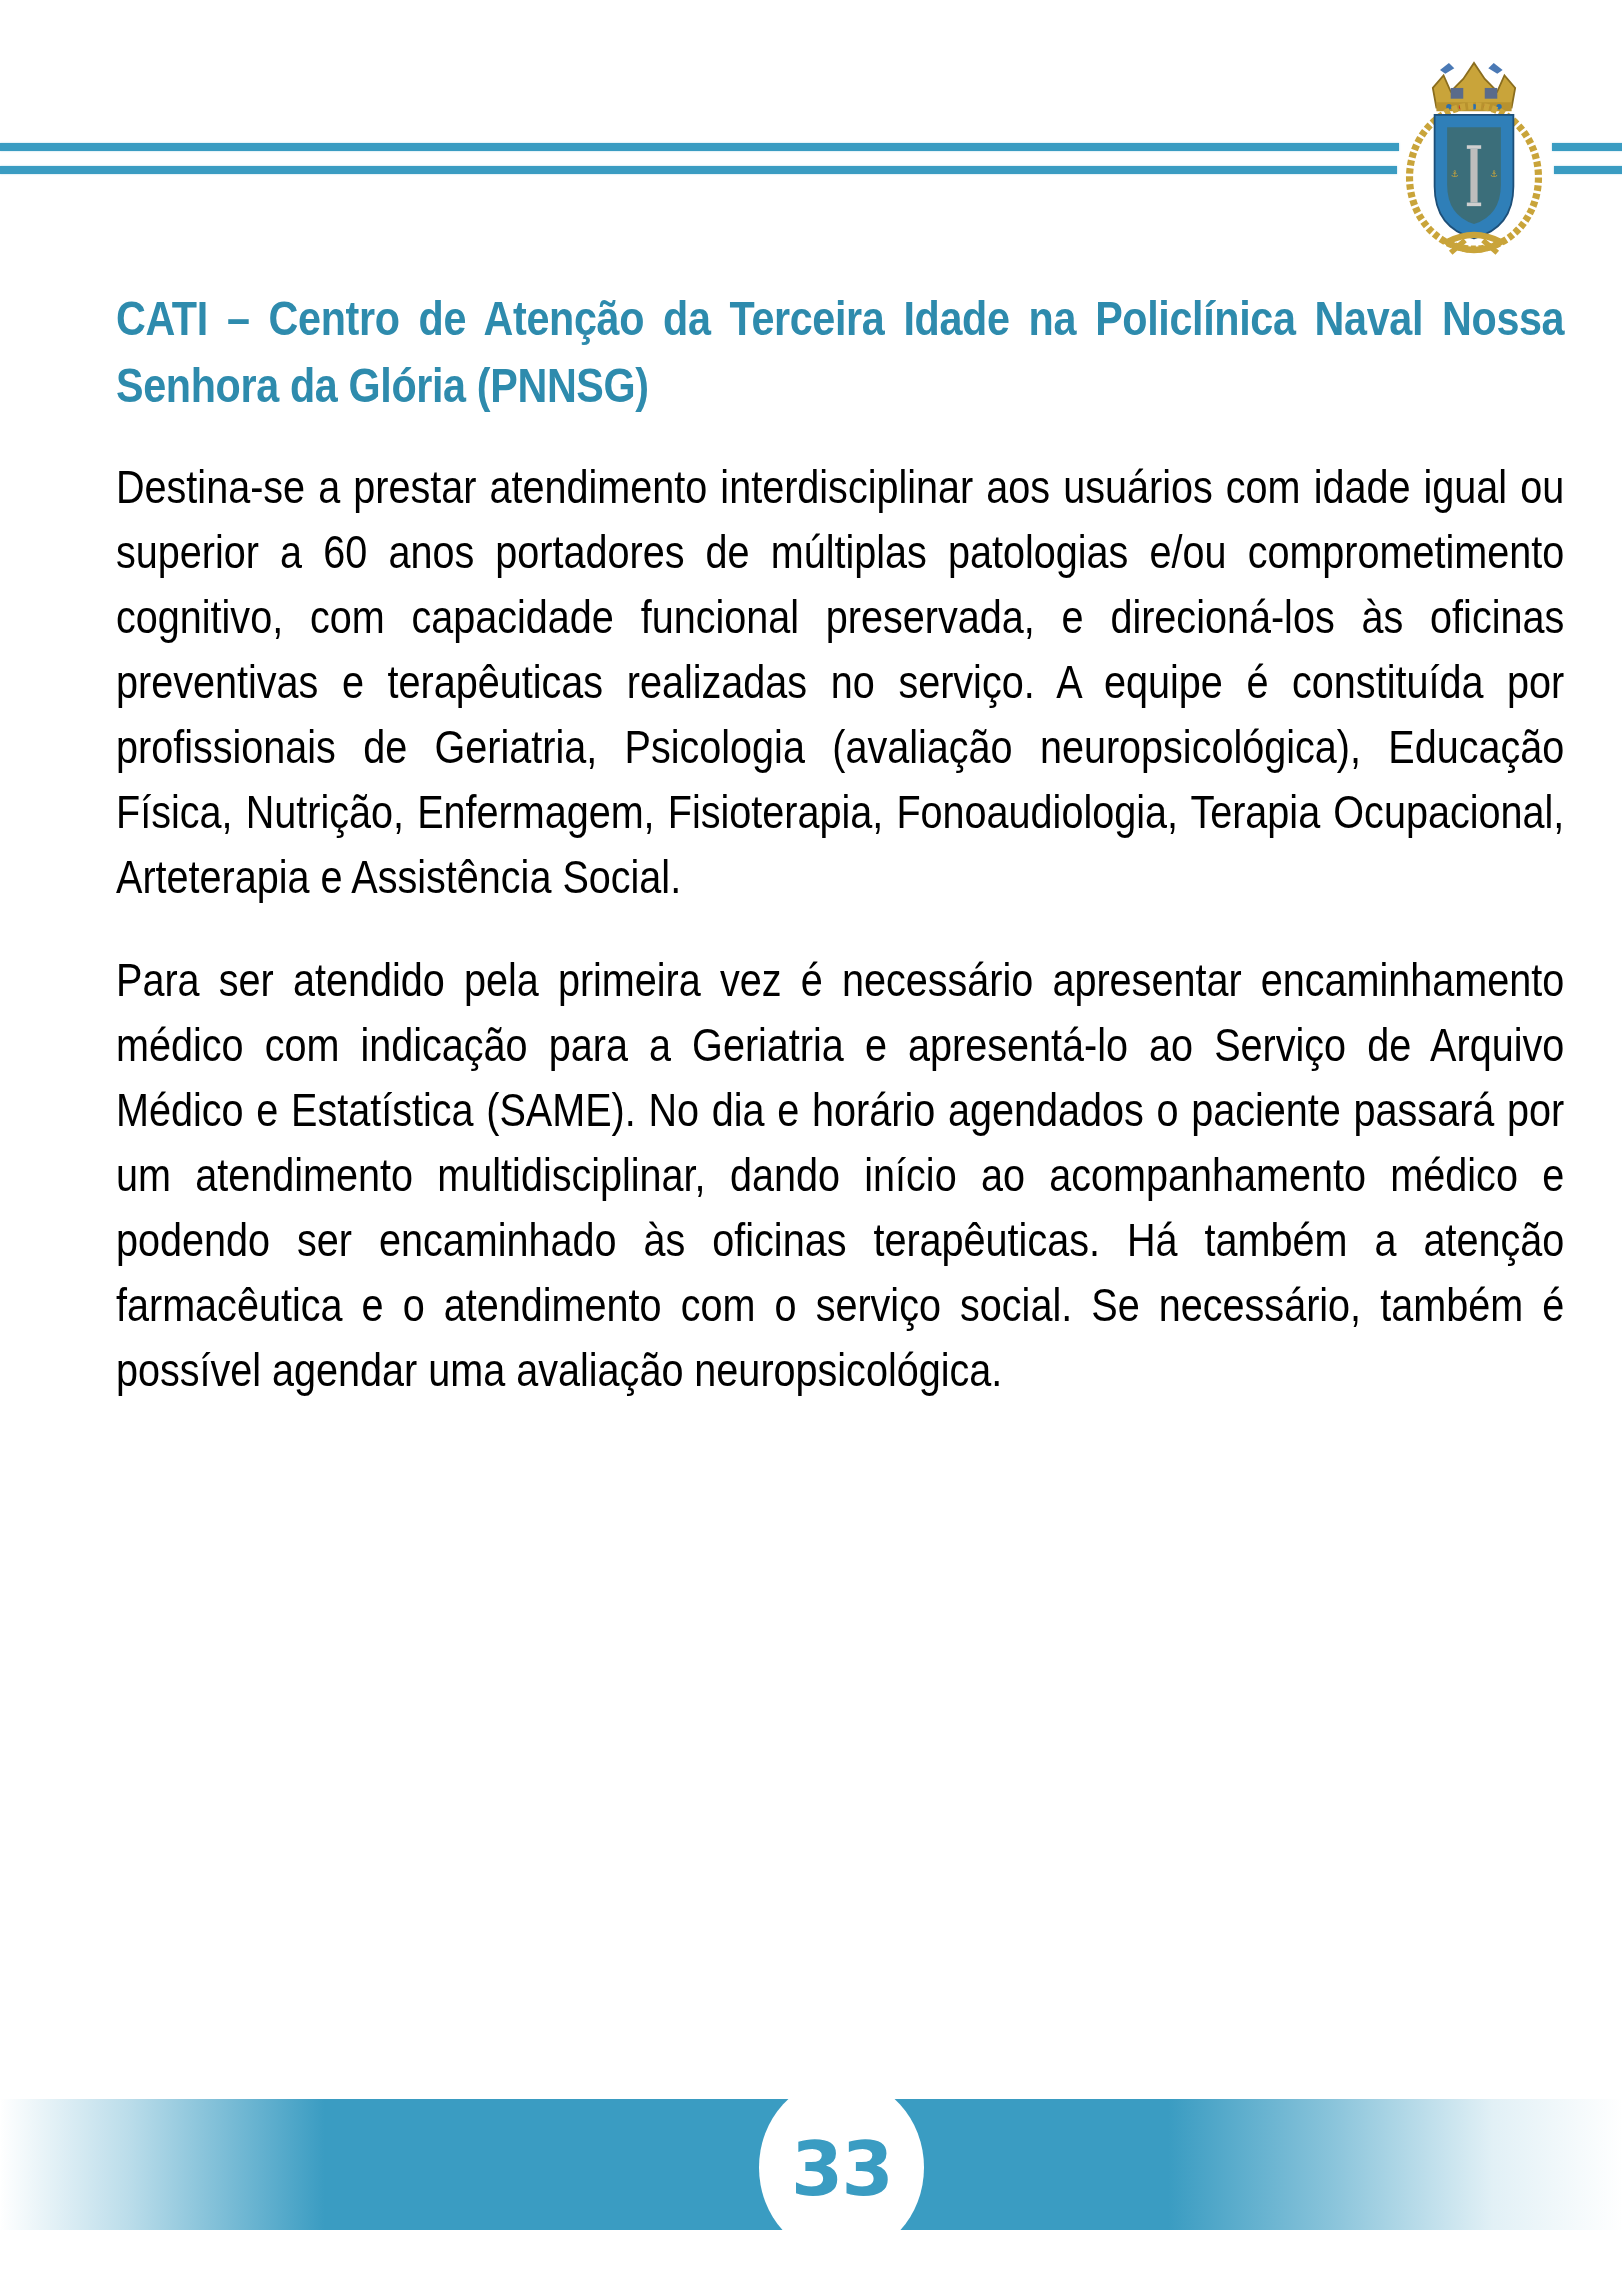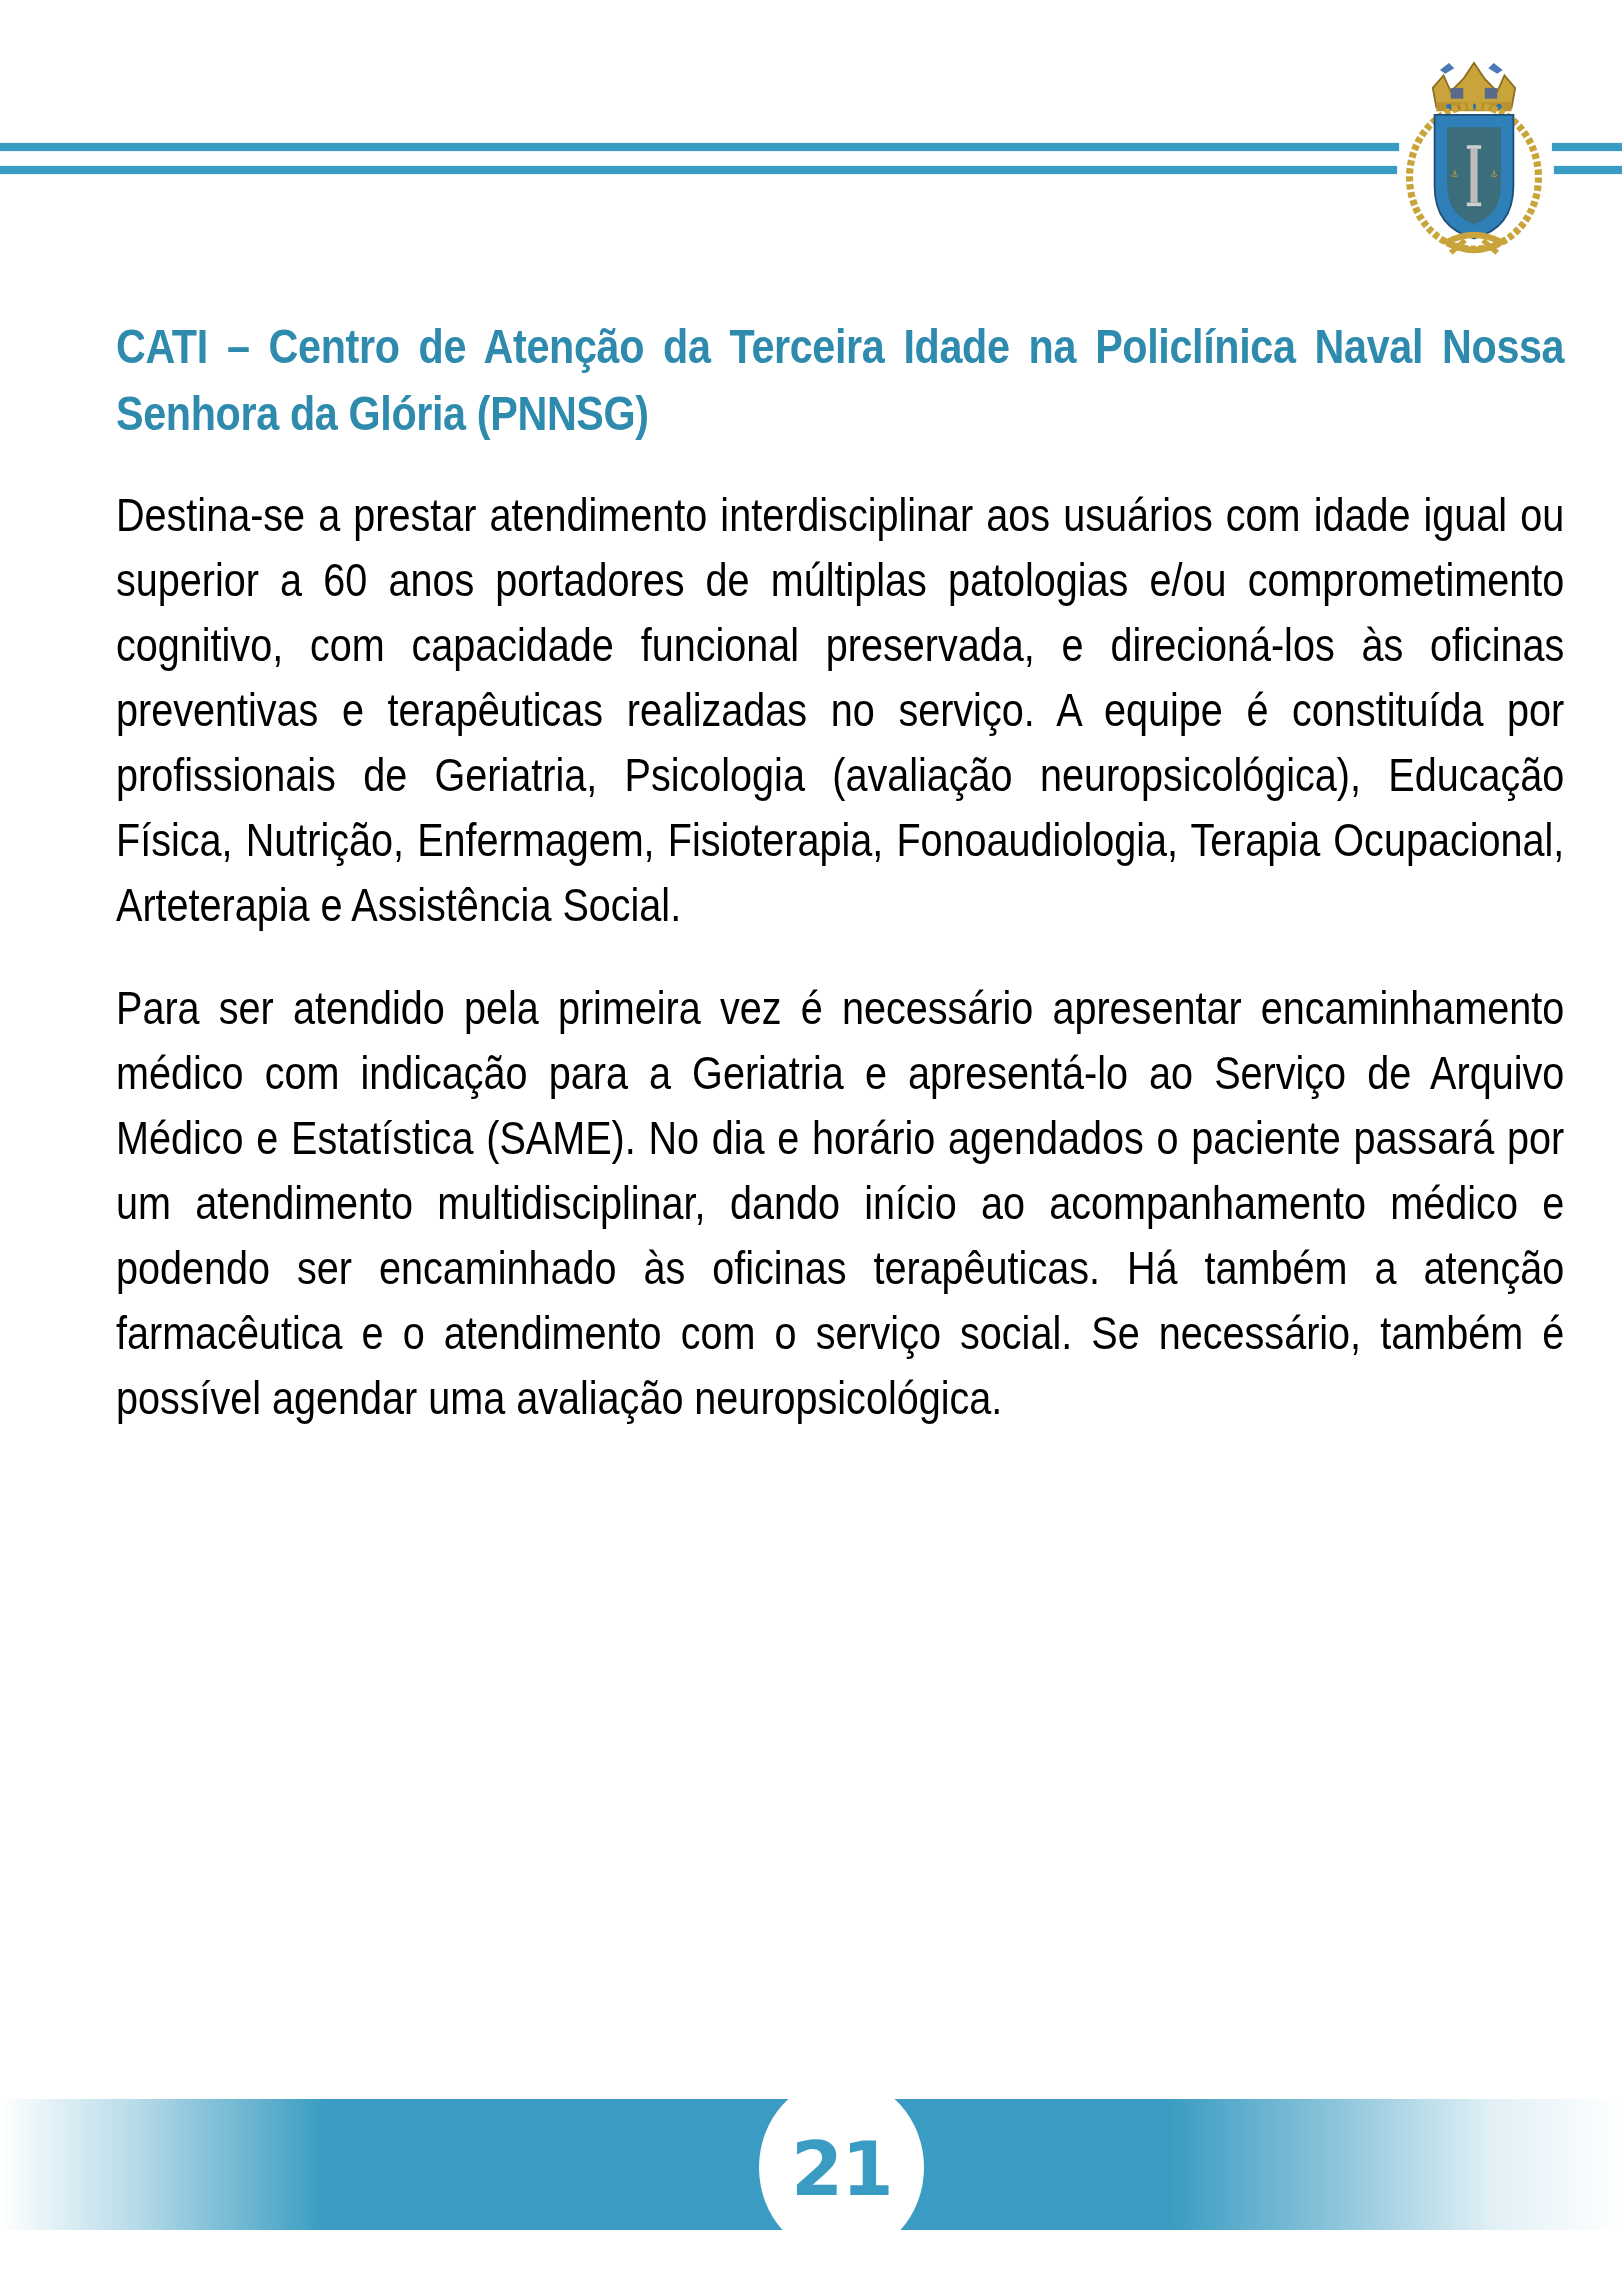--- a/index.html
+++ b/index.html
@@ -34,21 +34,20 @@
       width: 154px;
       height: 208px;
     }
 
     
     .content {
       position: absolute;
       left: 116px;
       top: 285px;
       width: 1448px;
-      margin-top: 28px;
     }
     .title {
       color: #2e8bad;
       font-weight: bold;
       font-size: 48px;
       line-height: 67px;
       margin: 0 0 36px 0;
       text-align: justify;
       letter-spacing: -0.4px;
       transform: scaleX(0.86);
@@ -145,15 +144,15 @@
 </div>
 
 <div class="content">
   <h1 class="title">CATI – Centro de Atenção da Terceira Idade na Policlínica Naval Nossa Senhora da Glória (PNNSG)</h1>
   <p class="para">Destina-se a prestar atendimento interdisciplinar aos usuários com idade igual ou superior a 60 anos portadores de múltiplas patologias e/ou comprometimento cognitivo, com capacidade funcional preservada, e direcioná-los às oficinas preventivas e terapêuticas realizadas no serviço. A equipe é constituída por profissionais de Geriatria, Psicologia (avaliação neuropsicológica), Educação Física, Nutrição, Enfermagem, Fisioterapia, Fonoaudiologia, Terapia Ocupacional, Arteterapia e Assistência Social.</p>
   <p class="para">Para ser atendido pela primeira vez é necessário apresentar encaminhamento médico com indicação para a Geriatria e apresentá-lo ao Serviço de Arquivo Médico e Estatística (SAME). No dia e horário agendados o paciente passará por um atendimento multidisciplinar, dando início ao acompanhamento médico e podendo ser encaminhado às oficinas terapêuticas. Há também a atenção farmacêutica e o atendimento com o serviço social. Se necessário, também é possível agendar uma avaliação neuropsicológica.</p>
 </div>
 
 <div class="footer-band"></div>
 <div class="page-oval">
-  <span class="page-number">21</span>
+  <span class="page-number">33</span>
 </div>
 
 
 </body></html>

